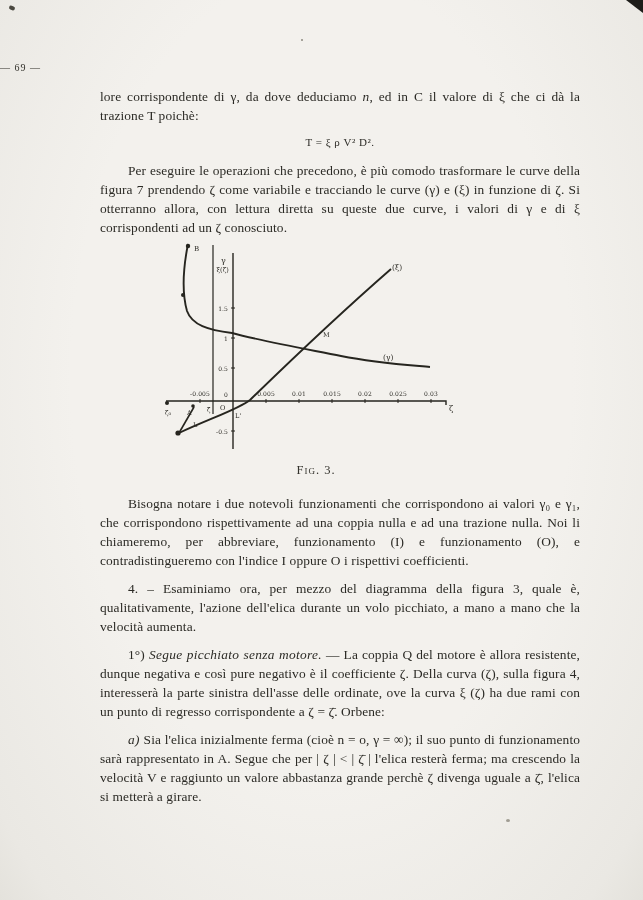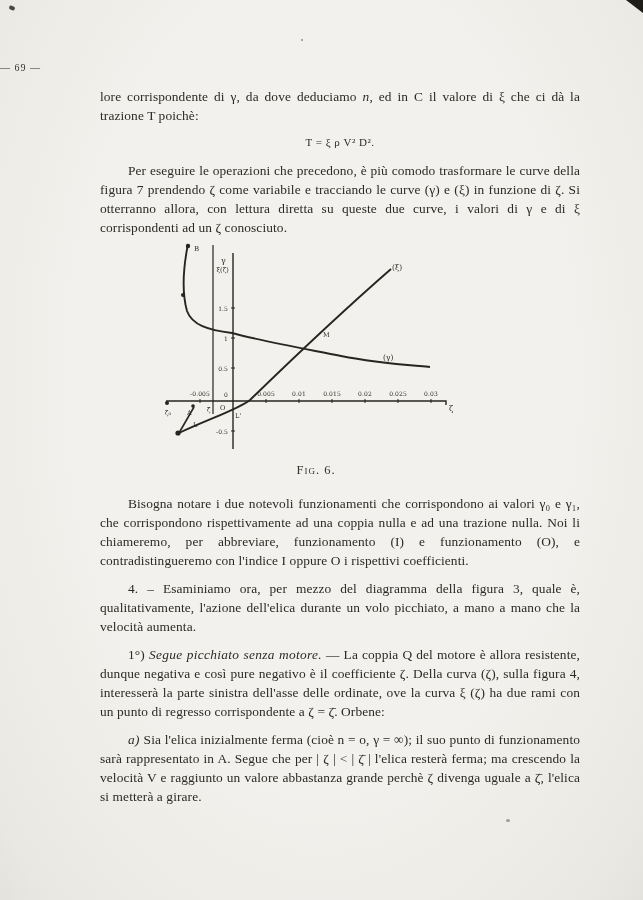--- a/index.html
+++ b/index.html
@@ -125,21 +125,21 @@
           <text class="ft" x="48" y="8" font-size="7">B</text>
           <text class="ft" x="41" y="172" font-size="6.5">A</text>
           <text class="ft" x="47" y="184" font-size="6.5">L</text>
           <text class="ft" x="89" y="175" font-size="6.5">L'</text>
           <text class="ft" x="74" y="167" font-size="6.5">O</text>
           <text class="ft" x="177" y="94" font-size="6.5">M</text>
           <text class="ft" x="61" y="169" font-size="6.5">ζ̄</text>
           <text class="ft" x="19" y="172" font-size="6.5">ζ₀</text>
         </svg>
       </div>
-      <figcaption>Fig. 6.</figcaption>
+      <figcaption>Fig. 3.</figcaption>
     </figure>
 
     <p>Bisogna notare i due notevoli funzionamenti che corrispondono ai valori γ₀ e γ₁, che corrispondono rispettivamente ad una coppia nulla e ad una trazione nulla. Noi li chiameremo, per abbreviare, funzionamento (I) e funzionamento (O), e contradistingueremo con l'indice I oppure O i rispettivi coefficienti.</p>
 
     <p class="sp-before">4. – Esaminiamo ora, per mezzo del diagramma della figura 3, quale è, qualitativamente, l'azione dell'elica durante un volo picchiato, a mano a mano che la velocità aumenta.</p>
 
     <p class="sp-before"><span>1°) </span><i>Segue picchiato senza motore.</i><span> — La coppia Q del motore è allora resistente, dunque negativa e così pure negativo è il coefficiente ζ. Della curva (ζ), sulla figura 4, interesserà la parte sinistra dell'asse delle ordinate, ove la curva ξ (ζ) ha due rami con un punto di regresso corrispondente a ζ = ζ̄. Orbene:</span></p>
 
     <p class="sp-before"><i>a) </i><span>Sia l'elica inizialmente ferma (cioè n = o, γ = ∞); il suo punto di funzionamento sarà rappresentato in A. Segue che per | ζ | &lt; | ζ̄ | l'elica resterà ferma; ma crescendo la velocità V e raggiunto un valore abbastanza grande perchè ζ divenga uguale a ζ̄, l'elica si metterà a girare.</span></p>
 

